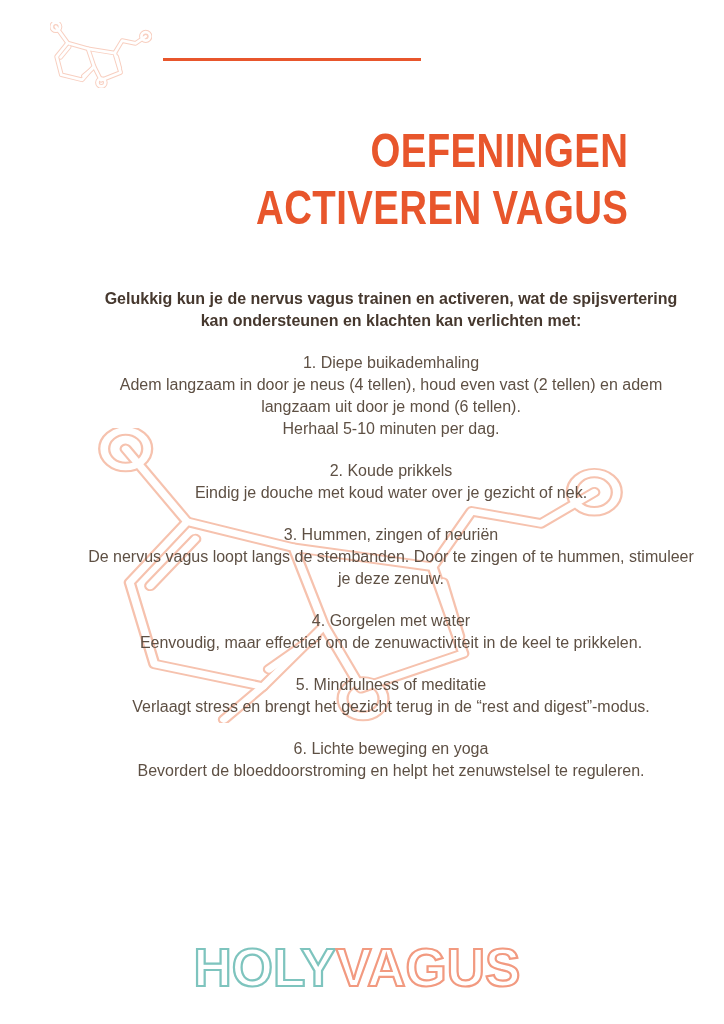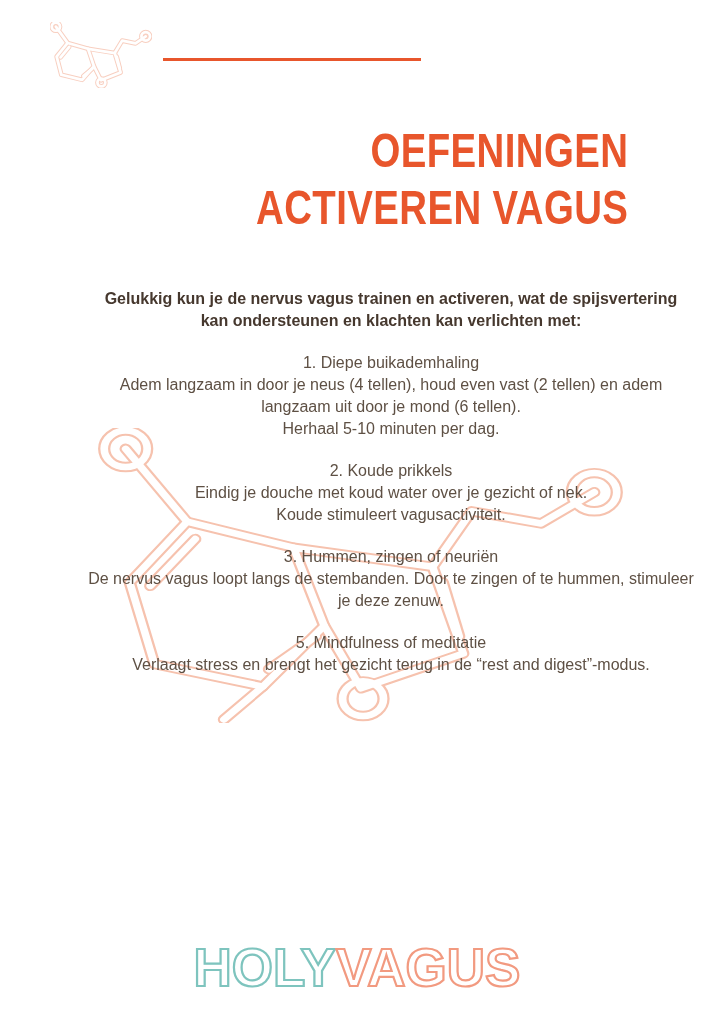--- a/index.html
+++ b/index.html
@@ -105,34 +105,41 @@
     <p class="item">
       <span class="t-line">1. Diepe buikademhaling</span>
       <span class="t-line">Adem langzaam in door je neus (4 tellen), houd even vast (2 tellen) en adem</span>
       <span class="t-line">langzaam uit door je mond (6 tellen).</span>
       <span class="t-line">Herhaal 5-10 minuten per dag.</span>
     </p>
 
     <p class="item">
       <span class="t-line">2. Koude prikkels</span>
       <span class="t-line">Eindig je douche met koud water over je gezicht of nek.</span>
-      <span class="t-line">Koude stimuleert vagusactiviteit.</span>
     </p>
 
     <p class="item">
       <span class="t-line">3. Hummen, zingen of neuriën</span>
       <span class="t-line">De nervus vagus loopt langs de stembanden. Door te zingen of te hummen, stimuleer</span>
       <span class="t-line">je deze zenuw.</span>
     </p>
 
+    <p class="item">
+      <span class="t-line">4. Gorgelen met water</span>
+      <span class="t-line">Eenvoudig, maar effectief om de zenuwactiviteit in de keel te prikkelen.</span>
+    </p>
 
     <p class="item">
       <span class="t-line">5. Mindfulness of meditatie</span>
       <span class="t-line">Verlaagt stress en brengt het gezicht terug in de “rest and digest”-modus.</span>
     </p>
 
+    <p class="item">
+      <span class="t-line">6. Lichte beweging en yoga</span>
+      <span class="t-line">Bevordert de bloeddoorstroming en helpt het zenuwstelsel te reguleren.</span>
+    </p>
   </div>
 
   <div class="logo">
     <span class="logo-holy">HOLY</span><span class="logo-mayo">VAGUS</span>
   </div>
 
 </div>
 
 </body></html>

